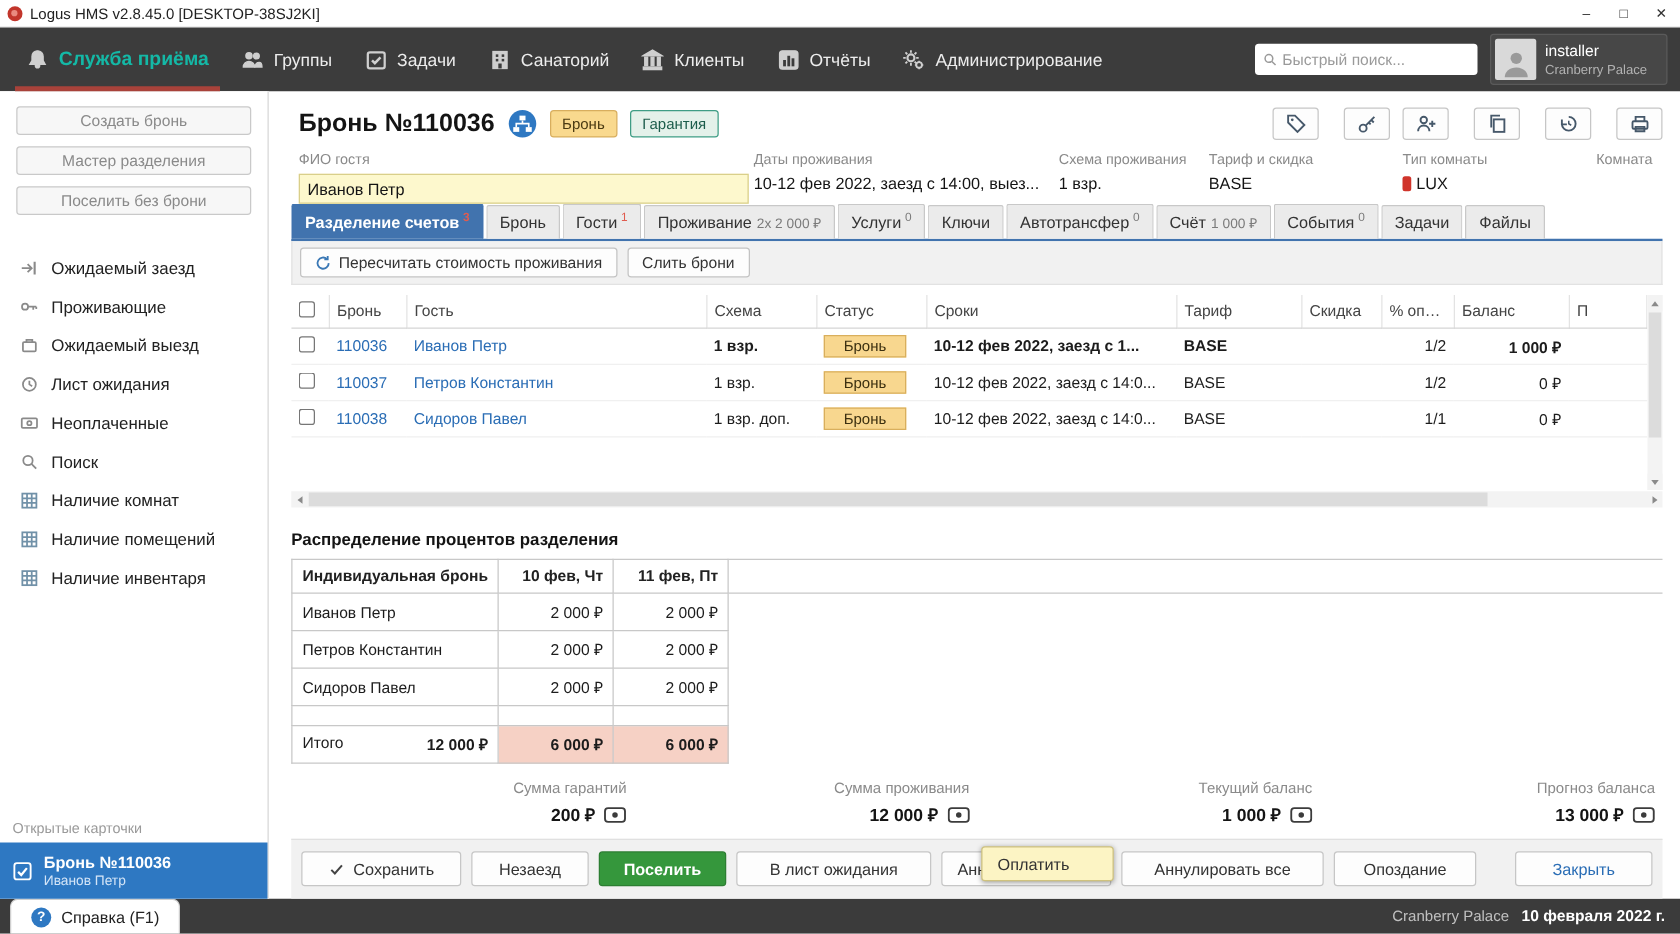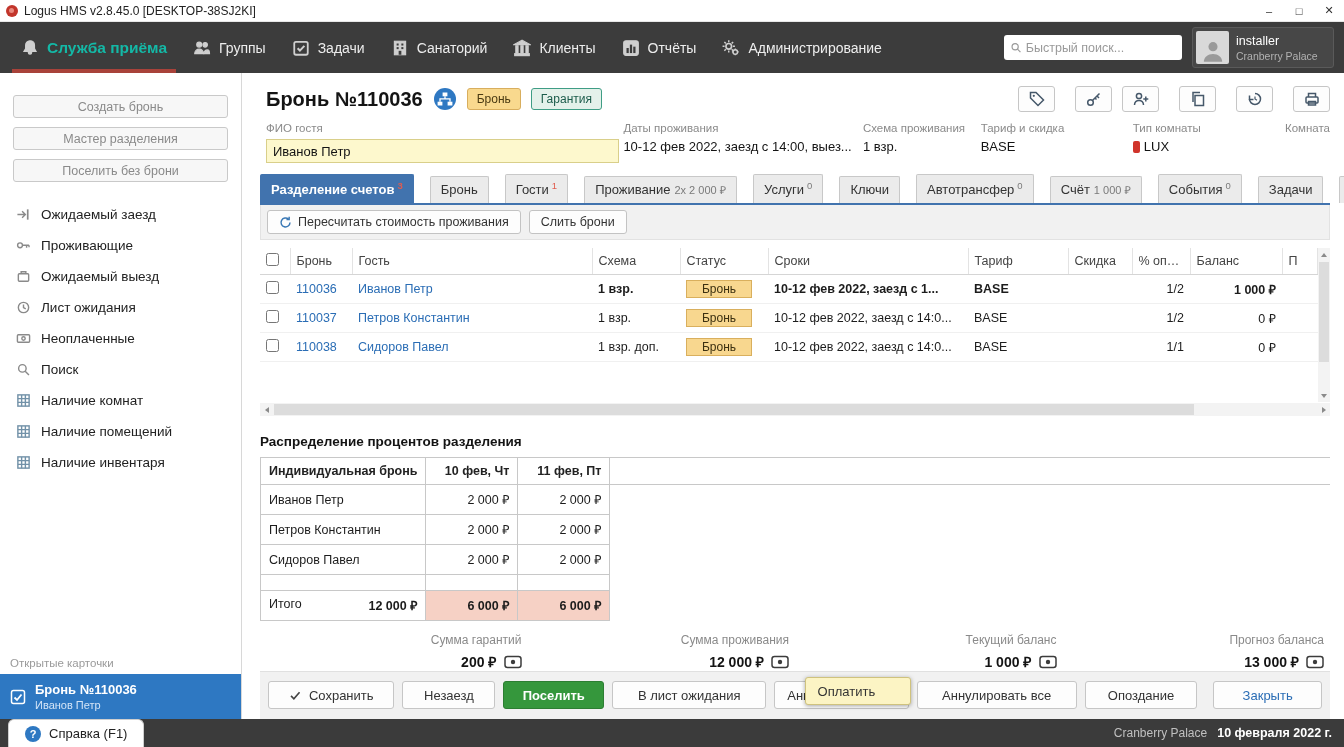--- a/index.html
+++ b/index.html
@@ -25,26 +25,26 @@
   .nav-search input { border:none; outline:none; width:100%; font-size:12.5px; font-family:inherit; color:#444; }
   .nav-search input::placeholder { color:#9a9a9a; }
   .nav-user { margin-left:10px; height:41px; min-width:142px; background:#474747; border:1px solid #5a5a5a; border-radius:3px; display:flex; align-items:center; padding:3px; gap:7px; }
   .avatar { width:33px; height:33px; background:#d9d9d9; border-radius:2px; display:flex; align-items:flex-end; justify-content:center; overflow:hidden; }
   .avatar svg { width:26px; height:26px; }
   .nav-user .u-name { font-size:12.5px; color:#fff; }
   .nav-user .u-org { font-size:10.5px; color:#b2b2b2; margin-top:2px; }
 
   
   .middle { display:flex; height:646px; }
-  .sidebar { width:242px; border-right:1px solid #d8d8d8; background:#fff; display:flex; flex-direction:column; padding-top:22px; }
+  .sidebar { width:215px; border-right:1px solid #d8d8d8; background:#fff; display:flex; flex-direction:column; padding-top:12px; }
   .main { flex:1; display:flex; flex-direction:column; padding:0 14px 0 18px; overflow:hidden; }
 
   
   .sb-btn { margin:0 13px 9px; height:23px; background:#f7f7f7; border:1px solid #c9c9c9; border-radius:3px; color:#8a8a8a; font-size:12.5px; display:flex; align-items:center; justify-content:center; cursor:default; }
-  .sb-menu { margin-top:8px; }
+  .sb-menu { margin-top:18px; }
   .sb-item { height:31px; display:flex; align-items:center; gap:10px; padding:0 10px 0 16px; font-size:13.5px; color:#222; cursor:default; }
   .sb-item svg { width:15px; height:15px; stroke:#8a8a8a; fill:none; stroke-width:1.5; flex:0 0 auto; }
   .sb-item svg.grid { stroke:#7191a8; }
   .sb-spacer { flex:1; }
   .sb-cards-label { font-size:11.5px; color:#9a9a9a; padding:0 10px 5px; }
   .sb-card { height:45px; background:#2e78c2; color:#fff; display:flex; align-items:center; gap:9px; padding:0 10px; }
   .sb-card svg { width:16px; height:16px; flex:0 0 auto; }
   .sb-card .c-title { font-size:13px; font-weight:bold; }
   .sb-card .c-sub { font-size:11px; color:#d3e4f7; margin-top:2px; }
 
@@ -68,21 +68,21 @@
   .fg-guest { width:360px; }
   .fg-guest input { height:24px; background:#fdf8cd; border:1px solid #d9cf8a; padding:0 6px; font-size:13px; font-family:inherit; color:#141414; outline:none; }
   .fg-dates { width:244px; margin-left:4px; }
   .fg-scheme { width:120px; }
   .fg-tariff { width:155px; }
   .fg-roomtype { width:155px; }
   .fg-room { flex:1; text-align:left; }
   .rt-flag { display:inline-block; width:7px; height:12px; background:#d0342b; border-radius:2px; vertical-align:-2px; margin-right:4px; }
 
   
-  .tabs { display:flex; gap:16px; margin-top:11px; border-bottom:2px solid #4173ae; align-items:flex-end; }
+  .tabs { display:flex; gap:2px; border-bottom:2px solid #4173ae; align-items:flex-end; }
   .tab { background:#ebebeb; border:1px solid #c8c8c8; border-bottom:none; border-radius:2px 2px 0 0; padding:5px 10px 6px; font-size:13px; color:#333; white-space:nowrap; cursor:default; }
   .tab.active { background:#4173ae; border-color:#4173ae; color:#fff; font-weight:bold; }
   .tab sup { font-size:9.5px; margin-left:3px; }
   .tab sup.red { color:#e05c4f; }
   .tab sup.gray { color:#7a7a7a; }
   .tab span.amt { font-size:11px; color:#7a7a7a; margin-left:4px; }
 
   
   .toolbar { background:#f1f1f1; border:1px solid #e2e2e2; border-top:none; padding:5px 6px; display:flex; gap:8px; }
   .tb-btn { background:#fdfdfd; border:1px solid #c3c3c3; border-radius:3px; padding:4px 11px; font-size:12.5px; color:#333; display:flex; align-items:center; gap:6px; cursor:default; }

